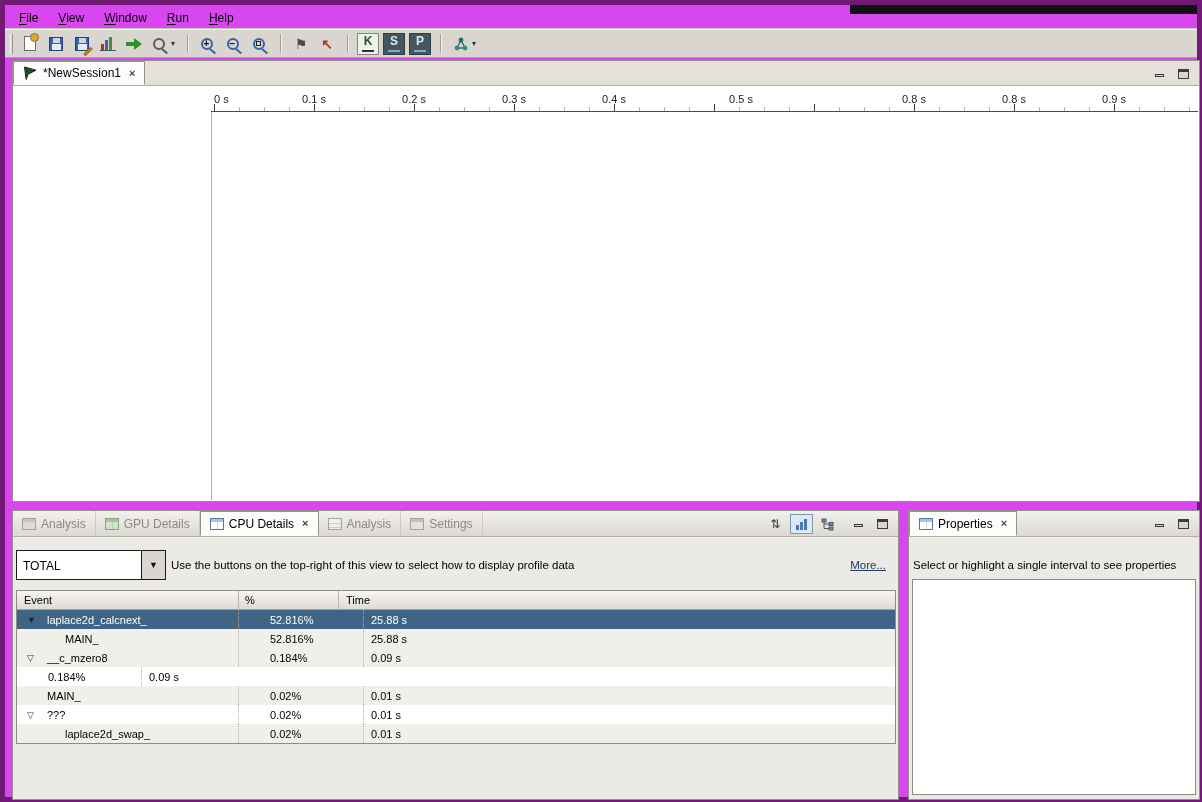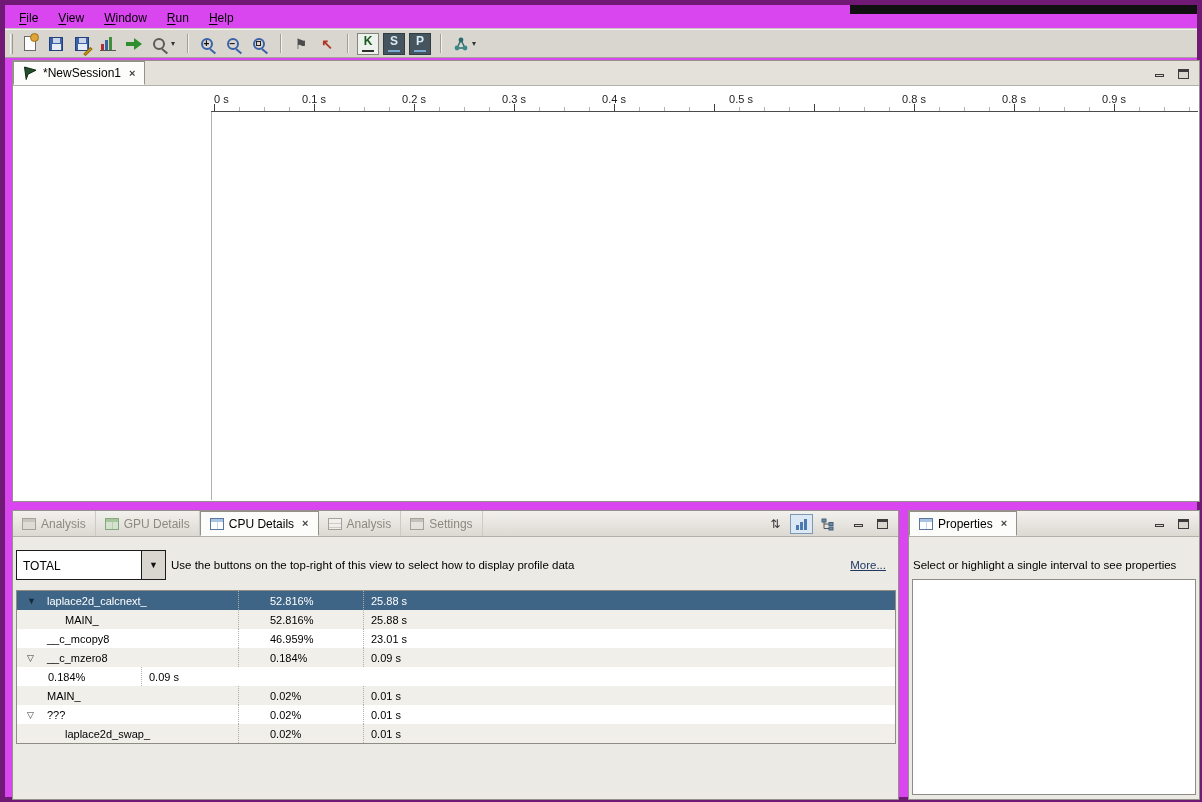--- a/index.html
+++ b/index.html
@@ -307,42 +307,40 @@
     <div class="details-content">
       <div class="combo">
         <span class="combo-text">TOTAL</span>
         <span class="combo-btn">
             <span class="combo-arrow">▼</span>
           </span>
       </div>
       <div class="hint">Use the buttons on the top-right of this view to select how to display profile data</div>
       <span class="more">More...</span>
       <div class="table">
+        <div class="thead" id="thead">
+            <div class="th thc0">Event</div>
+            <div class="th thc1">%</div>
+            <div class="th thc2">Time</div>
+          </div>
         <div class="tbody" id="tbody">
             <div class="trow sel">
               <div class="tcell c0" style="padding-left: 30px;">
                 <span class="arrow">▼</span>
                 <span>laplace2d_calcnext_</span>
               </div>
               <div class="tcell c1">52.816%</div>
               <div class="tcell c2">25.88 s</div>
             </div>
             <div class="trow alt">
               <div class="tcell c0" style="padding-left: 48px;">
                 <span>MAIN_</span>
               </div>
               <div class="tcell c1">52.816%</div>
               <div class="tcell c2">25.88 s</div>
-            </div>
-            <div class="trow">
-              <div class="tcell c0" style="padding-left: 30px;">
-                <span>__c_mcopy8</span>
-              </div>
-              <div class="tcell c1">46.959%</div>
-              <div class="tcell c2">23.01 s</div>
             </div>
             <div class="trow alt">
               <div class="tcell c0" style="padding-left: 30px;">
                 <span class="arrow">▽</span>
                 <span>__c_mzero8</span>
               </div>
               <div class="tcell c1">0.184%</div>
               <div class="tcell c2">0.09 s</div>
             </div>
             <div class="trow">

